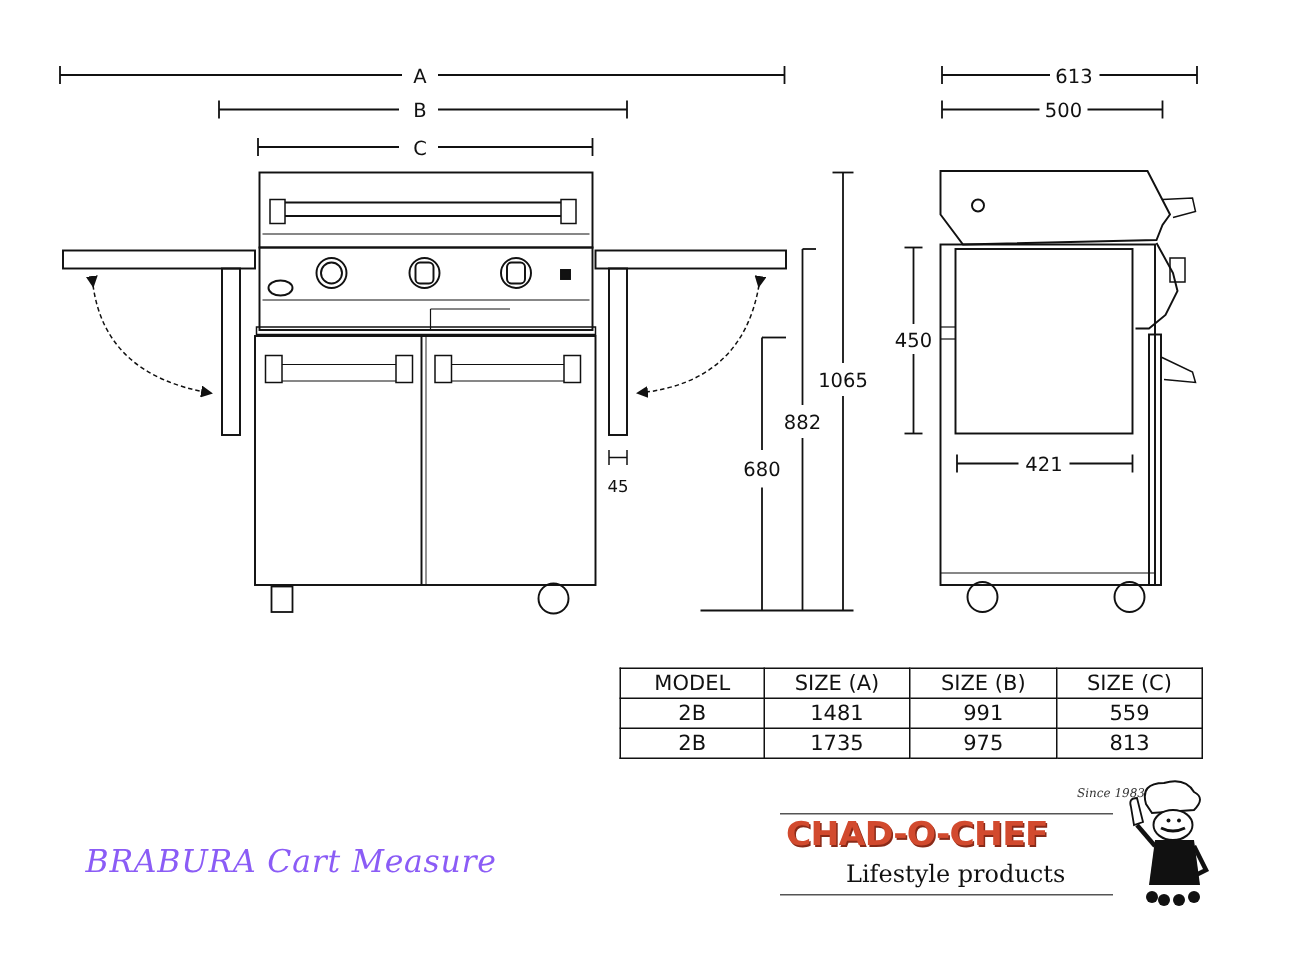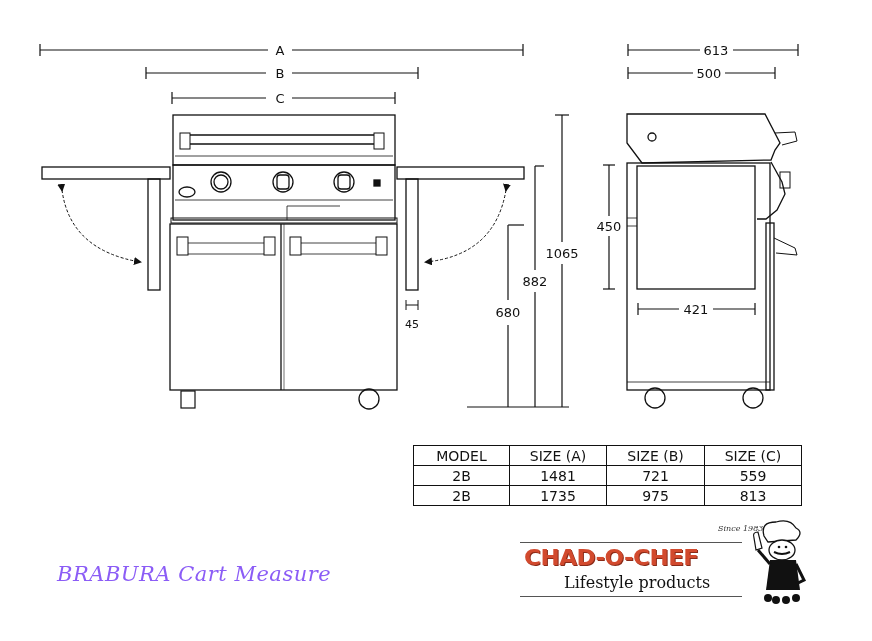--- a/index.html
+++ b/index.html
@@ -206,21 +206,21 @@
       <th>MODEL</th>
       <th>SIZE (A)</th>
       <th>SIZE (B)</th>
       <th>SIZE (C)</th>
     </tr>
   </thead>
   <tbody>
     <tr>
       <td>2B</td>
       <td>1481</td>
-      <td>721</td>
+      <td>991</td>
       <td>559</td>
     </tr>
     <tr>
       <td>2B</td>
       <td>1735</td>
       <td>975</td>
       <td>813</td>
     </tr>
   </tbody>
 </table>

